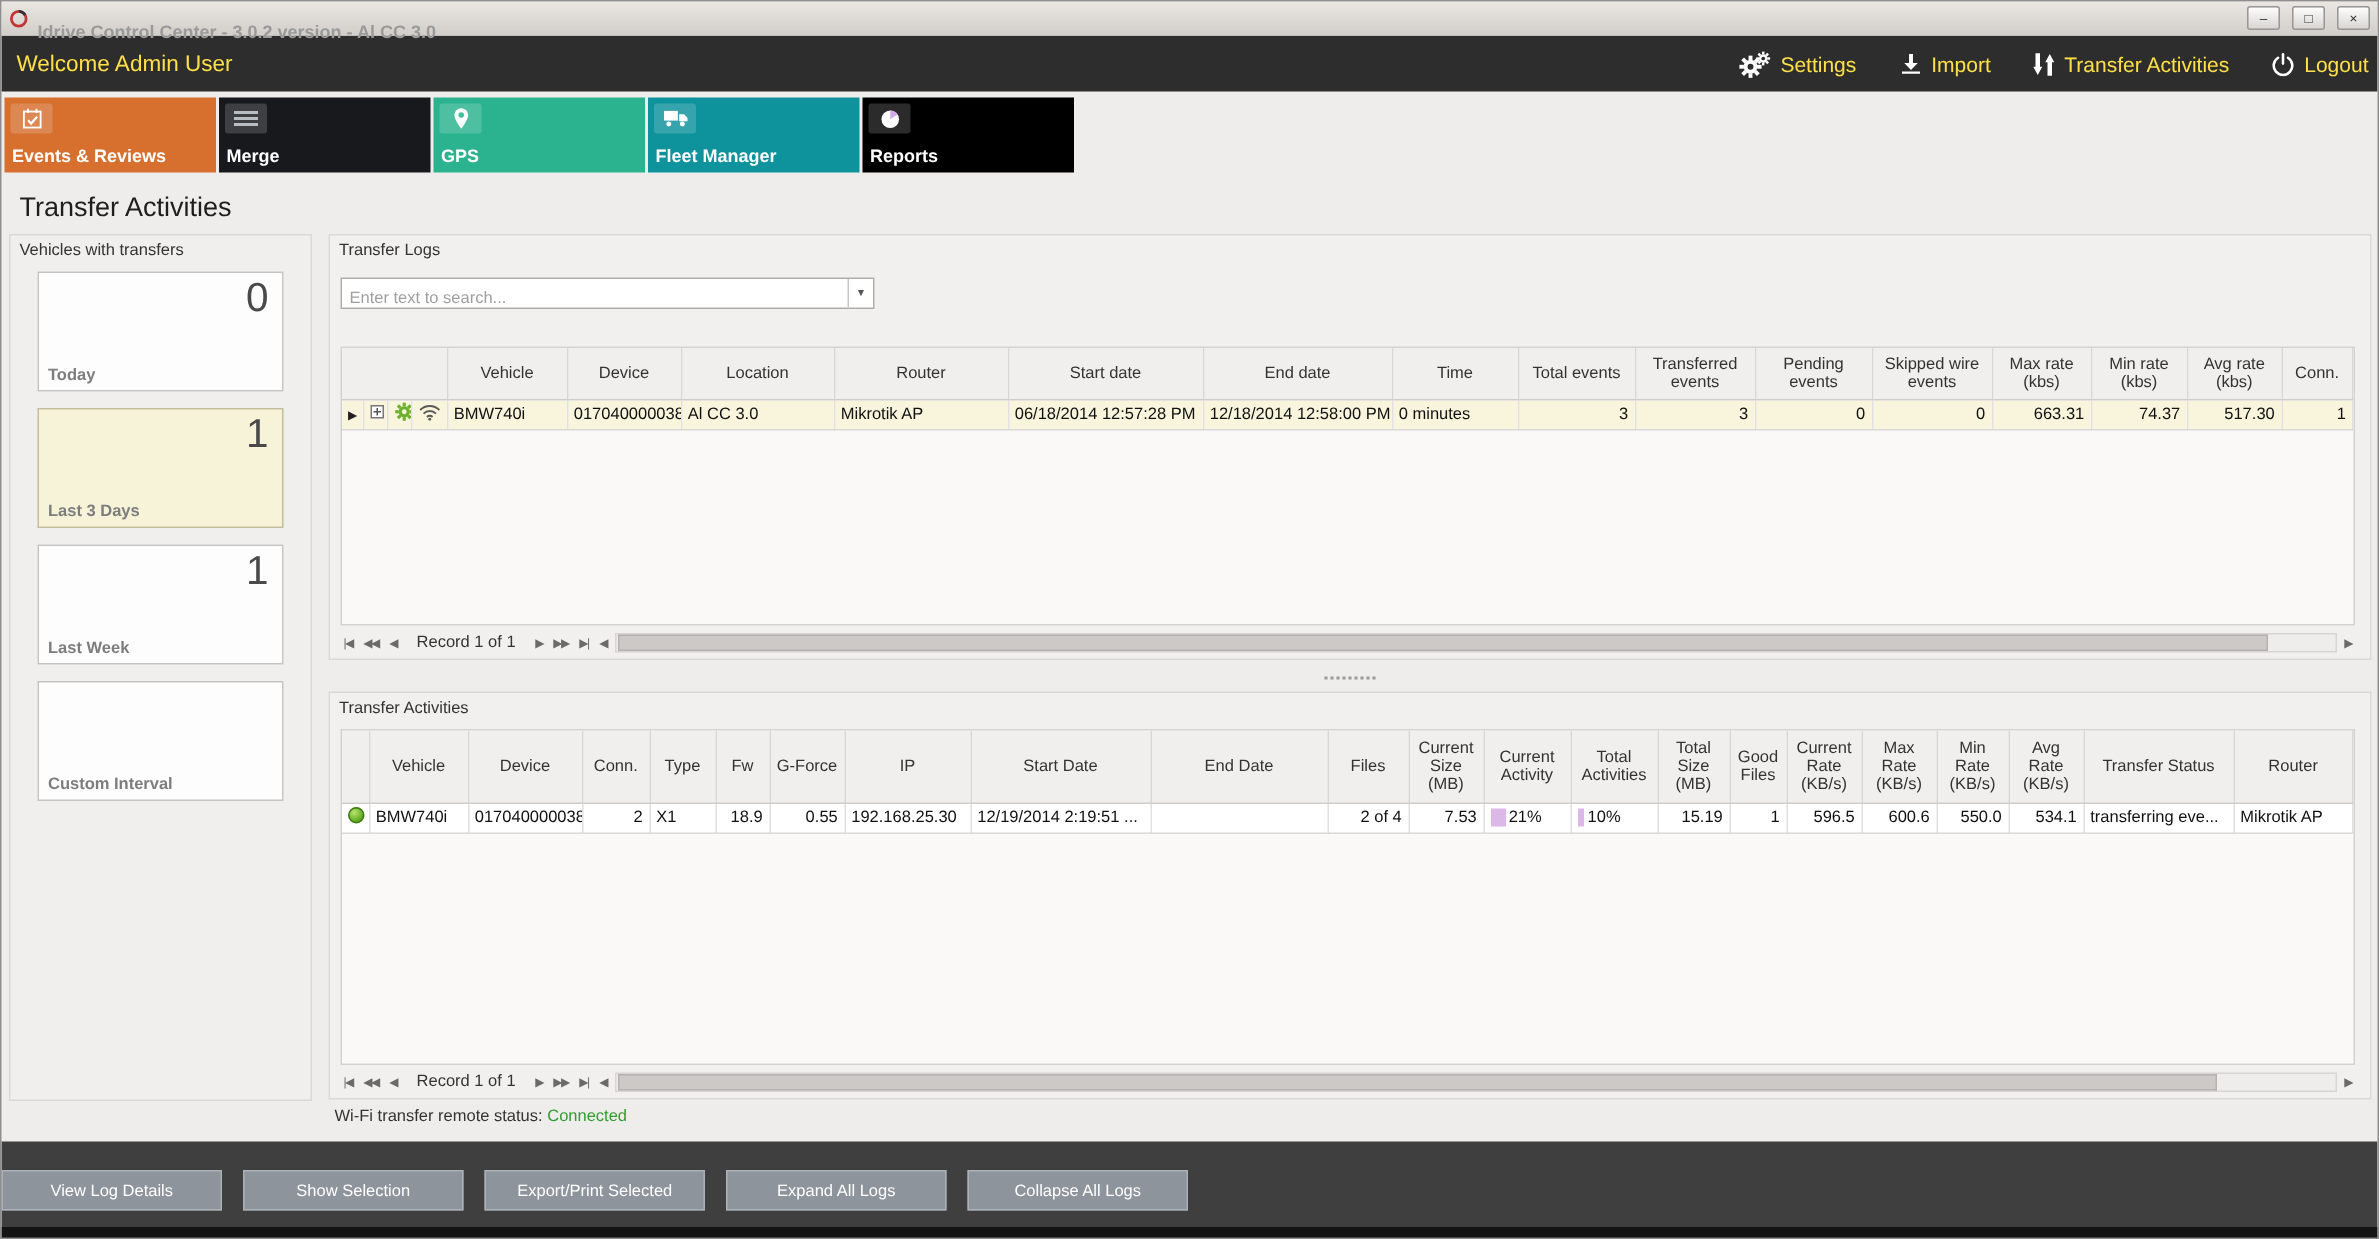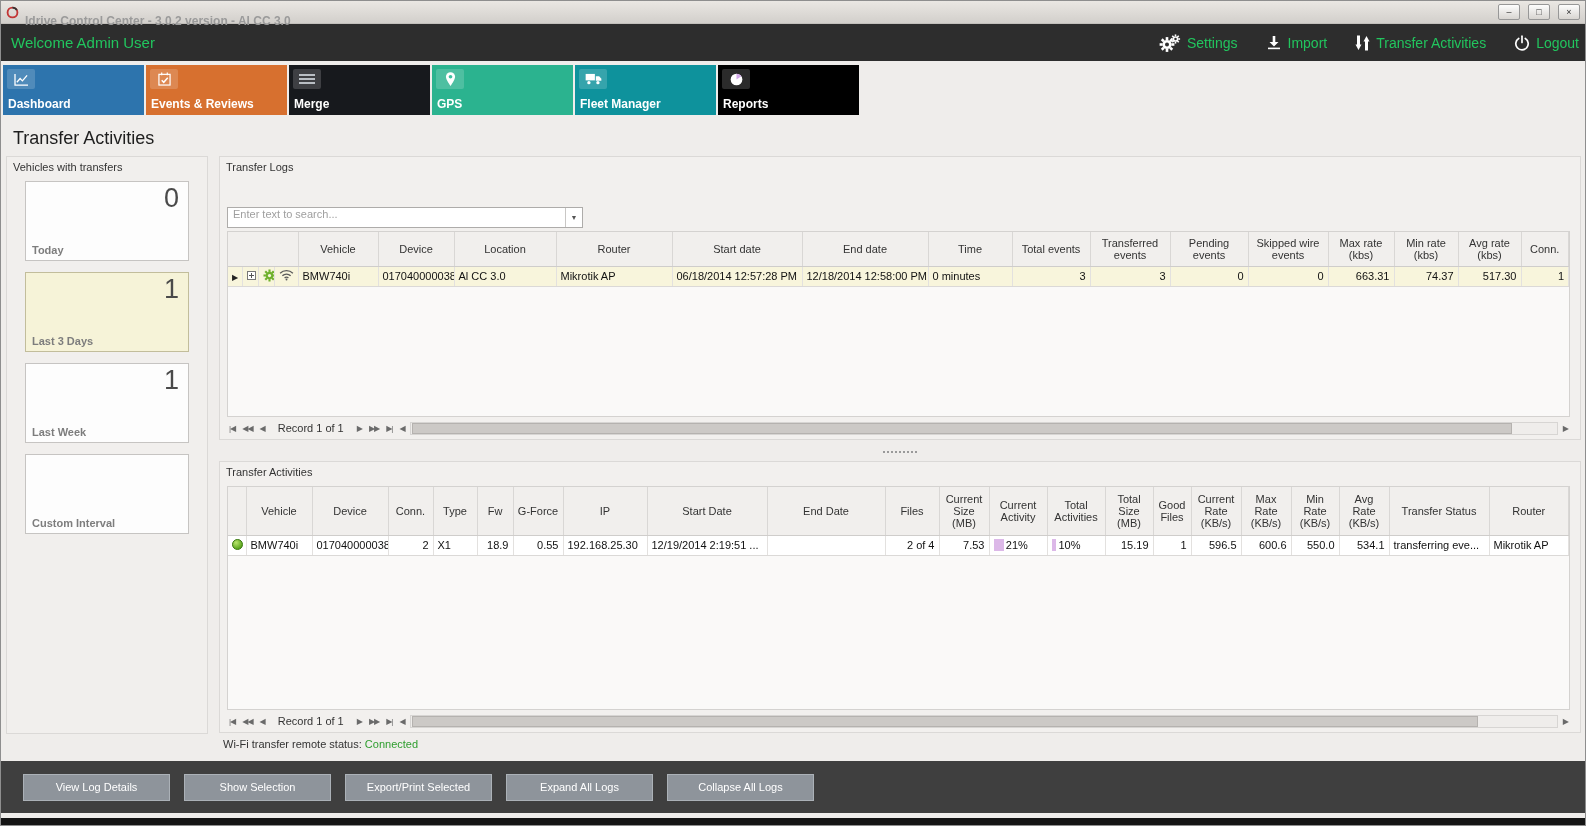--- a/index.html
+++ b/index.html
@@ -6,21 +6,21 @@
   html,body { width:1586px; height:826px; overflow:hidden; }
   body { font-family:"Liberation Sans", sans-serif; background:#efedeb; cursor:default; }
   .app { position:relative; width:1586px; height:826px; border:1px solid #8e8e8e; background:#efedeb; overflow:hidden; }
 
   
   .titlebar { height:23px; background:linear-gradient(#eae7e3,#d2cfcb); display:flex; align-items:center; gap:6px; padding:0 5px; border-bottom:1px solid #c2bfbb; }
   .titlebar .title { font-size:12px; font-weight:bold; color:#9a9a9a; flex:1; white-space:nowrap;margin-top:18px; }
   .win-btn { width:22px; height:16px; background:linear-gradient(#fdfdfd,#d8d5d1); border:1px solid #979797; border-radius:2px; font-size:9px; line-height:14px; text-align:center; color:#333; margin-left:2px; cursor:pointer; }
 
   
-  .topbar { height:37px; background:#2d2d2d; color:#22c55e; display:flex; align-items:center; justify-content:space-between; padding:0 4px 0 10px; }
+  .topbar { height:37px; background:#2d2d2d; color:#fde047; display:flex; align-items:center; justify-content:space-between; padding:0 4px 0 10px; }
   .welcome { font-size:15px; }
   .top-actions { display:flex; align-items:center; gap:28px; padding-right:2px; }
   .top-action { display:flex; align-items:center; gap:6px; font-size:14px; cursor:pointer; white-space:nowrap; }
 
   
   .tiles { display:flex; gap:2px; padding:4px 0 4px 2px; }
   .tile { width:141px; height:50px; position:relative; cursor:pointer; flex:0 0 auto; }
   .chip { position:absolute; top:4px; left:4px; width:28px; height:20px; background:rgba(255,255,255,0.17); display:flex; align-items:center; justify-content:center; border-radius:2px; }
   .tile-label { position:absolute; left:5px; bottom:4px; color:#fff; font-weight:bold; font-size:12px; white-space:nowrap; }
 
@@ -33,21 +33,21 @@
   .card.selected { background:#f6f3d8; border-color:#c2bd9b; }
   .card .value { position:absolute; top:1px; right:9px; font-size:27px; color:#4a4a4a; }
   .card .label { position:absolute; left:6px; bottom:4px; font-size:11px; font-weight:bold; color:#7d7d7d; }
 
   
   .logs-panel { position:absolute; left:218px; top:155px; width:1362px; height:284px; background:#f2f0ee; border:1px solid #dbd9d7; }
   .splitter { position:absolute; left:218px; top:441px; width:1362px; height:19px; display:flex; align-items:center; justify-content:center; }
   .splitter-dots { width:34px; border-top:2px dotted #9a9a9a; }
   .acts-panel { position:absolute; left:218px; top:460px; width:1362px; height:272px; background:#f2f0ee; border:1px solid #dbd9d7; }
 
-  .searchbox { position:absolute; top:50px; left:7px; width:356px; height:21px; background:#fff; border:1px solid #aeacaa; display:flex; align-items:flex-start; }
+  .searchbox { position:absolute; top:28px; left:7px; width:356px; height:21px; background:#fff; border:1px solid #aeacaa; display:flex; align-items:flex-end; }
   .search-placeholder { flex:1; padding-left:5px; font-size:11px; color:#9f9f9f; white-space:nowrap; overflow:hidden; }
   .dd-btn { width:17px; height:100%; border-left:1px solid #c9c7c5; display:flex; align-items:center; justify-content:center; font-size:7px; color:#555; cursor:pointer; }
 
   .grid-area { position:absolute; left:7px; right:10px; background:#faf9f8; border:1px solid #d4d2d0; overflow:hidden; }
   .logs-grid-area { top:74px; bottom:22px; }
   .acts-grid-area { top:24px; bottom:22px; }
 
   table.grid { width:100%; border-collapse:collapse; table-layout:fixed; }
   table.grid th { background:#f1efed; border-right:1px solid #d9d7d5; border-bottom:1px solid #cfcdcb; font-size:11px; font-weight:normal; color:#333; text-align:center; vertical-align:middle; padding:1px 2px; line-height:12px; overflow:hidden; cursor:pointer; }
   .logs-grid-area th { height:34px; }
@@ -69,21 +69,21 @@
   
   .pager { position:absolute; left:7px; right:10px; bottom:3px; height:16px; display:flex; align-items:center; gap:3px; }
   .pgbtn { font-size:8px; color:#6a6a6a; padding:0 2px; cursor:pointer; letter-spacing:-1px; }
   .pager-text { font-size:11px; color:#333; margin:0 8px; white-space:nowrap; }
   .hscroll { flex:1; height:13px; background:#efedeb; border:1px solid #d7d5d3; position:relative; cursor:pointer; }
   .hthumb { position:absolute; top:0; bottom:0; left:1px; background:#ccc9c6; border:1px solid #b5b2af; }
 
   .wifi-status { position:absolute; left:222px; top:737px; font-size:11px; color:#333; }
 
   
-  .footer { position:absolute; left:0; top:760px; width:100%; height:52px; background:#3f3f3f; display:flex; align-items:center; gap:14px; padding-left:22px; }
+  .footer { position:absolute; left:0; top:760px; width:100%; height:65px; background:#3f3f3f; display:flex; align-items:center; gap:14px; }
   .footer-btn { width:147px; height:27px; background:#8e949b; border:1px solid #abb1b7; color:#fff; font-size:11px; display:flex; align-items:center; justify-content:center; cursor:pointer; white-space:nowrap; }
   .bottom-strip { position:absolute; left:0; top:817px; width:100%; height:9px; background:#141414; }
 </style>
 </head>
 <body>
 
 <svg width="0" height="0" style="position:absolute">
   <defs>
     <g id="gearshape">
       <circle r="4.6"></circle>
@@ -146,29 +146,20 @@
         <svg width="16" height="16" viewBox="0 0 16 16" fill="none" stroke="#fff" stroke-width="1.7" stroke-linecap="round">
           <path d="M8 1.2v6.2"></path>
           <path d="M4.7 3.5a6.2 6.2 0 106.6 0"></path>
         </svg>
         <span>Logout</span>
       </div>
     </div>
   </div>
 
   <div class="tiles">
-    <div class="tile" style="background-color: rgb(45, 116, 173);">
-      <span class="chip">
-        <svg width="15" height="13" viewBox="0 0 16 14" fill="none" stroke="#fff" stroke-width="1.4">
-          <path d="M1 1v12h14"></path>
-            <path d="M3 10l3.5-4 2.5 2.5L14 2.5"></path>
-        </svg>
-      </span>
-      <span class="tile-label">Dashboard</span>
-    </div>
     <div class="tile" style="background-color: rgb(215, 112, 47);">
       <span class="chip">
         <svg width="13" height="14" viewBox="0 0 14 15" fill="none" stroke="#fff" stroke-width="1.3">
           <rect x="1" y="2.5" width="12" height="11.5"></rect>
           <path d="M4 0.5v3M10 0.5v3"></path>
           <path d="M4 8.8l2.2 2.3L10.5 6.2" stroke-width="1.6"></path>
         </svg>
       </span>
       <span class="tile-label">Events &amp; Reviews</span>
     </div>

